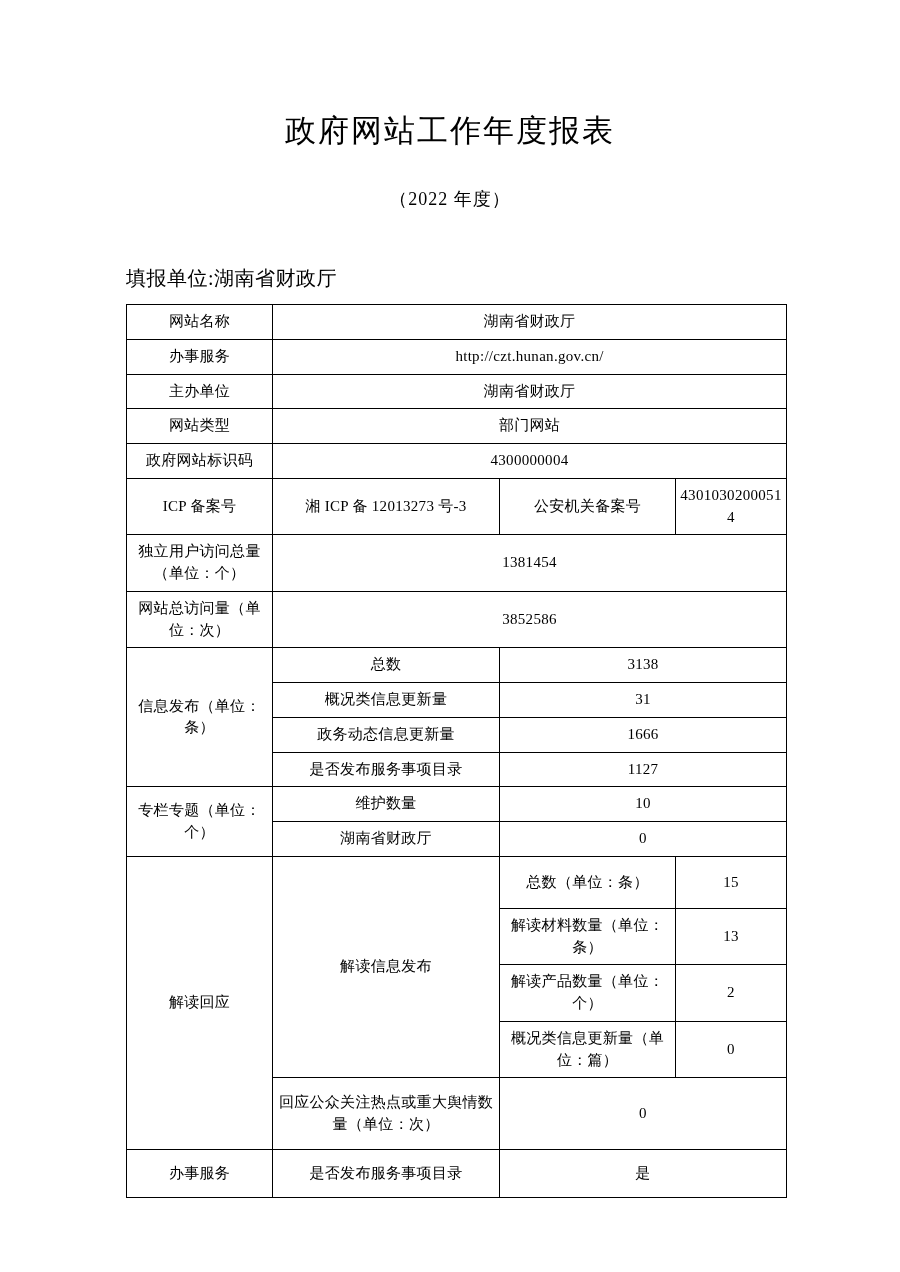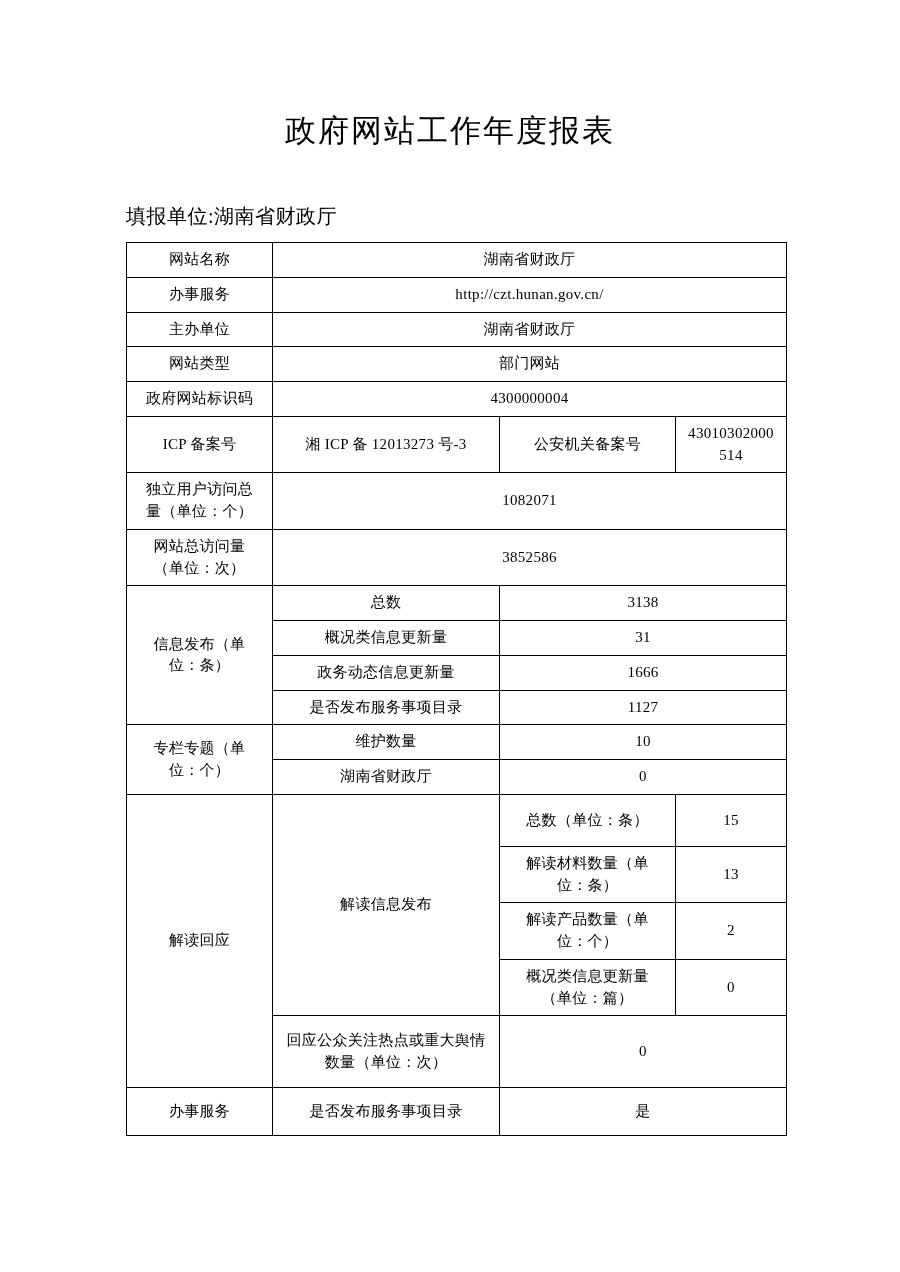--- a/index.html
+++ b/index.html
@@ -47,21 +47,21 @@
     margin-left: 126px;
     margin-top: 12px;
     width: 660px;
     table-layout: fixed;
   }
   table.main td {
     border: 1px solid #000000;
     text-align: center;
     vertical-align: middle;
     font-size: 15px;
-    padding: 6px 12px;
+    padding: 6px 4px;
     line-height: 1.45;
     letter-spacing: 0.3px;
   }
   td.mono {
     font-family: Liberation Serif, serif;
     font-size: 14.5px;
     letter-spacing: 0.5px;
   }
   td.num {
     font-family: "Liberation Serif", serif;
@@ -69,20 +69,21 @@
   }
   .r-label { width: 146px; }
   .two-line { line-height: 1.5; }
 </style>
 </head>
 <body>
 
 <div class="page">
 
   <div class="doc-title">政府网站工作年度报表</div>
+  <div class="doc-subtitle">（2022 年度）</div>
   <div class="report-unit">填报单位:湖南省财政厅</div>
 
   <table class="main">
     <colgroup>
       <col style="width:146px">
       <col style="width:227px">
       <col style="width:176px">
       <col style="width:111px">
     </colgroup>
     <tbody>
@@ -107,21 +108,21 @@
         <td colspan="3" class="num">4300000004</td>
       </tr>
       <tr style="height:52px">
         <td>ICP 备案号</td>
         <td>湘 ICP 备 12013273 号-3</td>
         <td>公安机关备案号</td>
         <td class="num" style="word-break:break-all;">43010302000514</td>
       </tr>
       <tr style="height:56px">
         <td class="two-line">独立用户访问总量（单位：个）</td>
-        <td colspan="3" class="num">1082071</td>
+        <td colspan="3" class="num">1381454</td>
       </tr>
       <tr style="height:56px">
         <td class="two-line">网站总访问量（单位：次）</td>
         <td colspan="3" class="num">3852586</td>
       </tr>
 
       <tr style="height:30px">
         <td rowspan="4" class="two-line">信息发布（单位：条）</td>
         <td>总数</td>
         <td colspan="2" class="num">3138</td>

